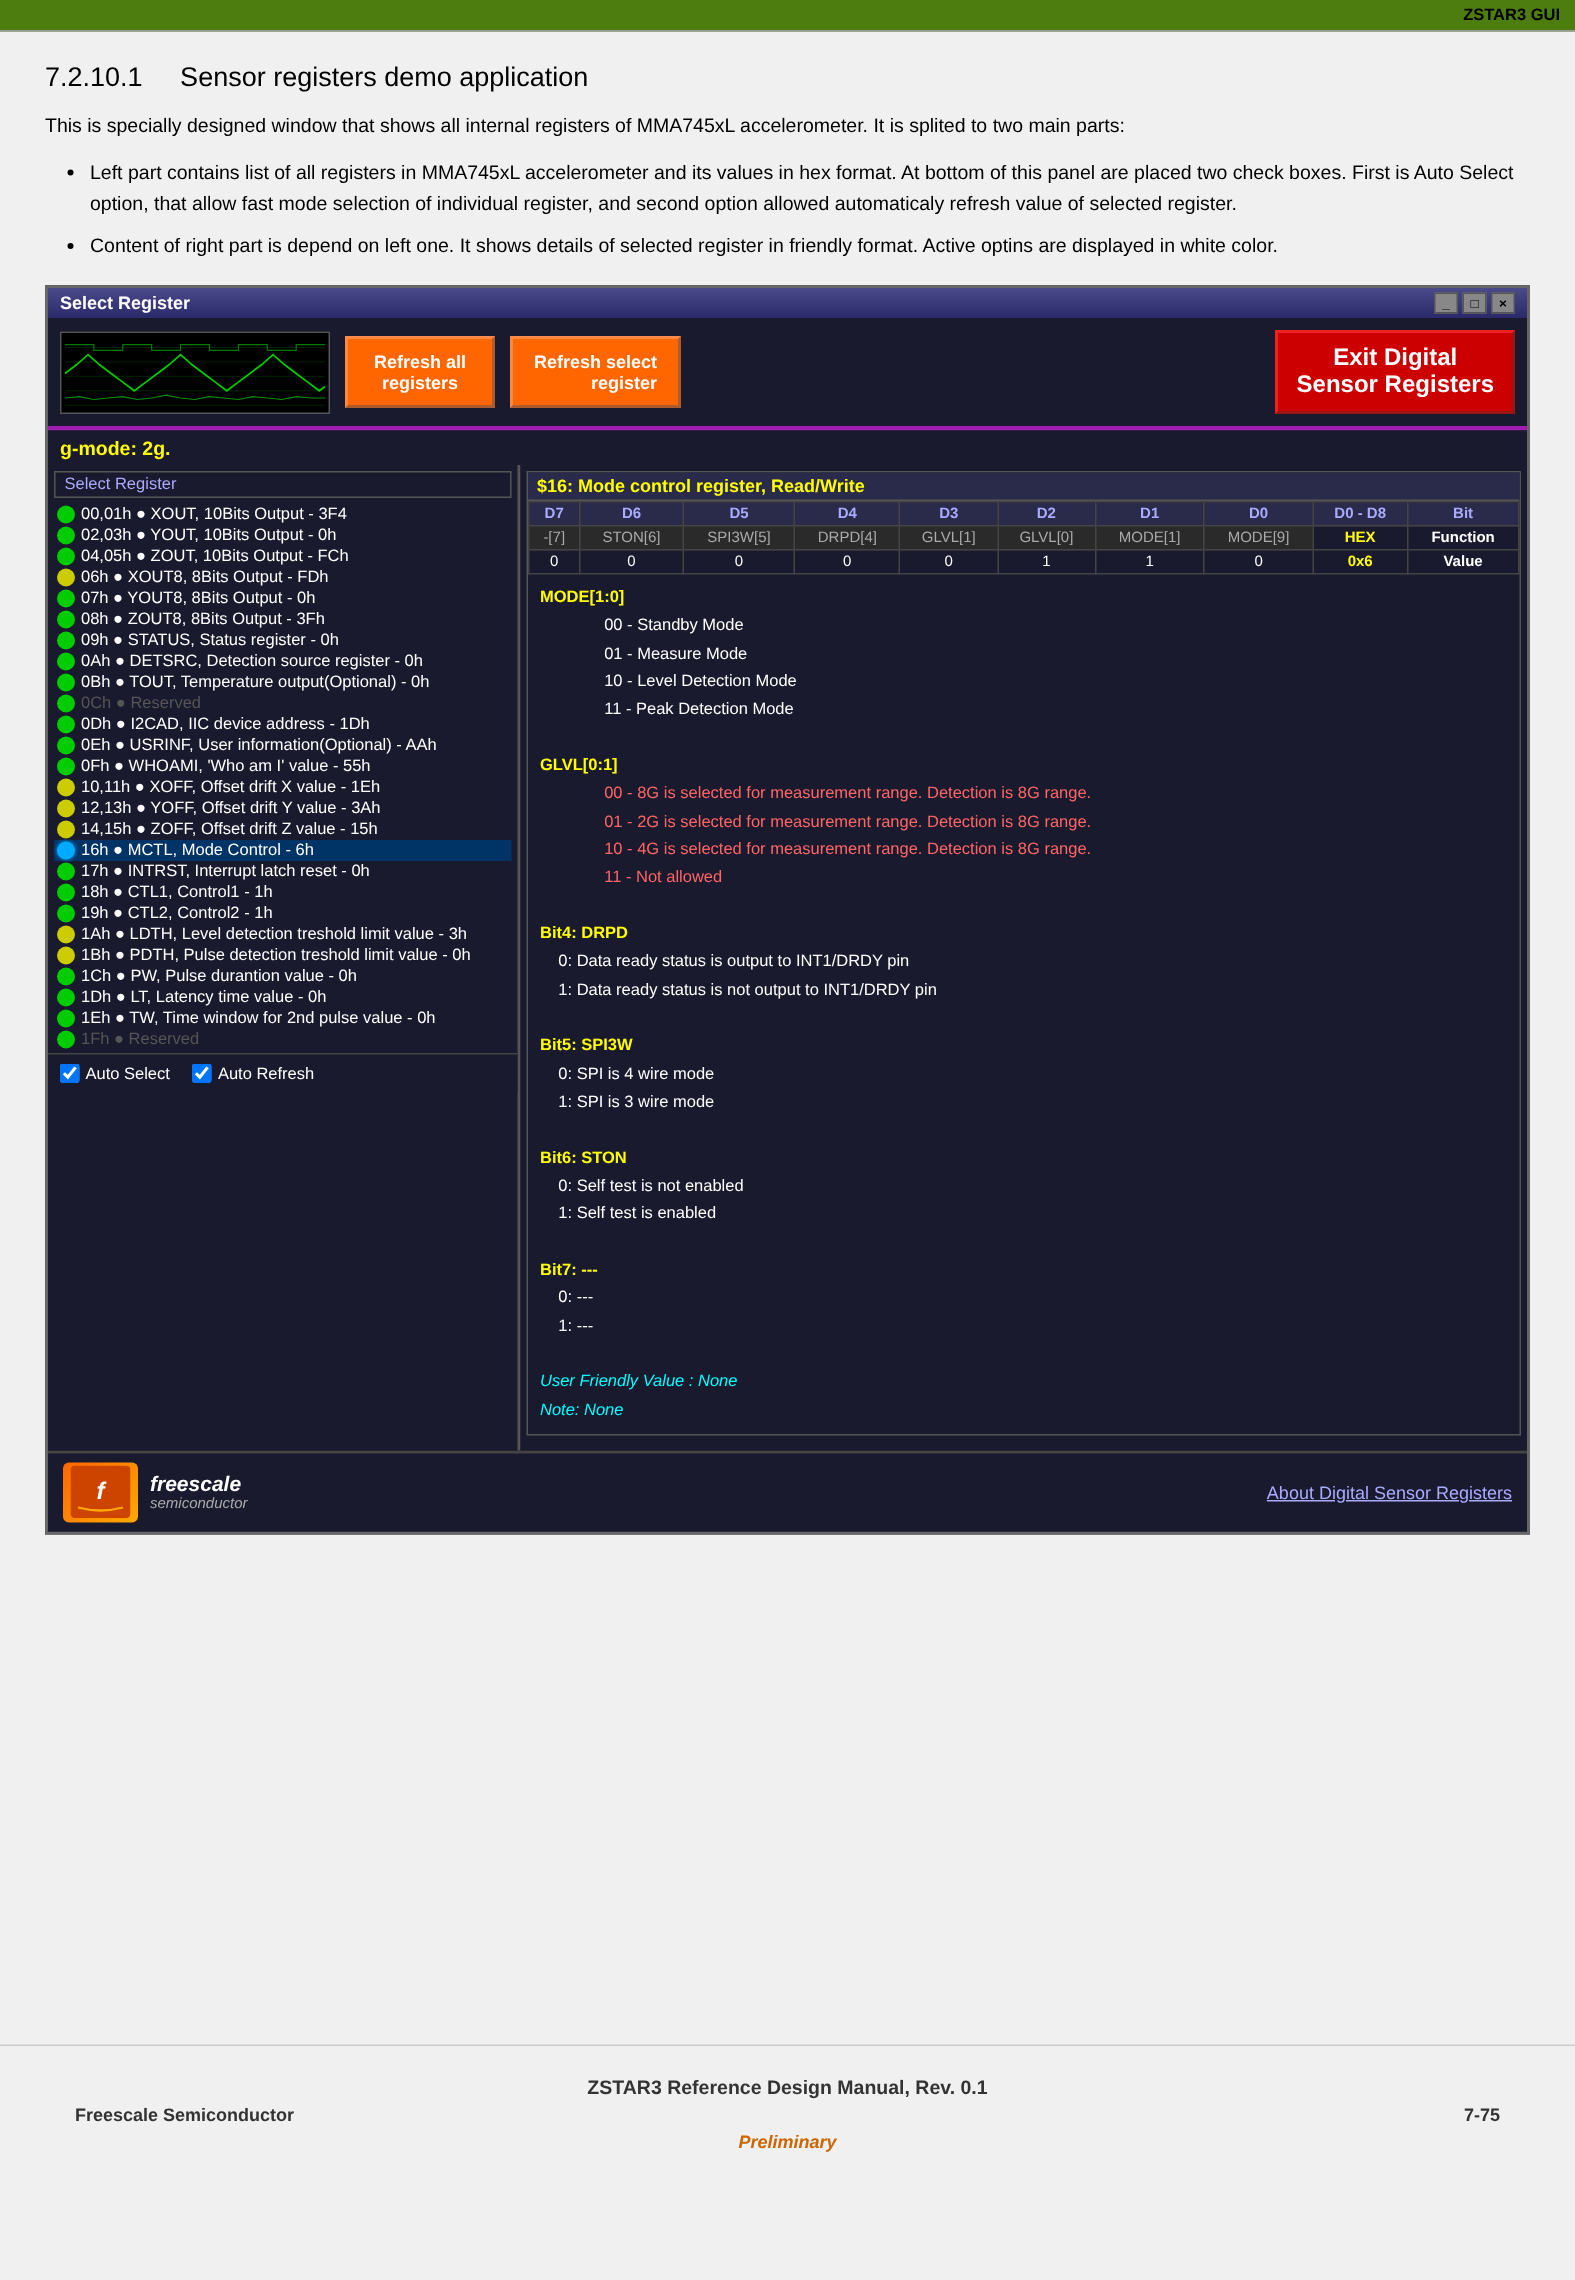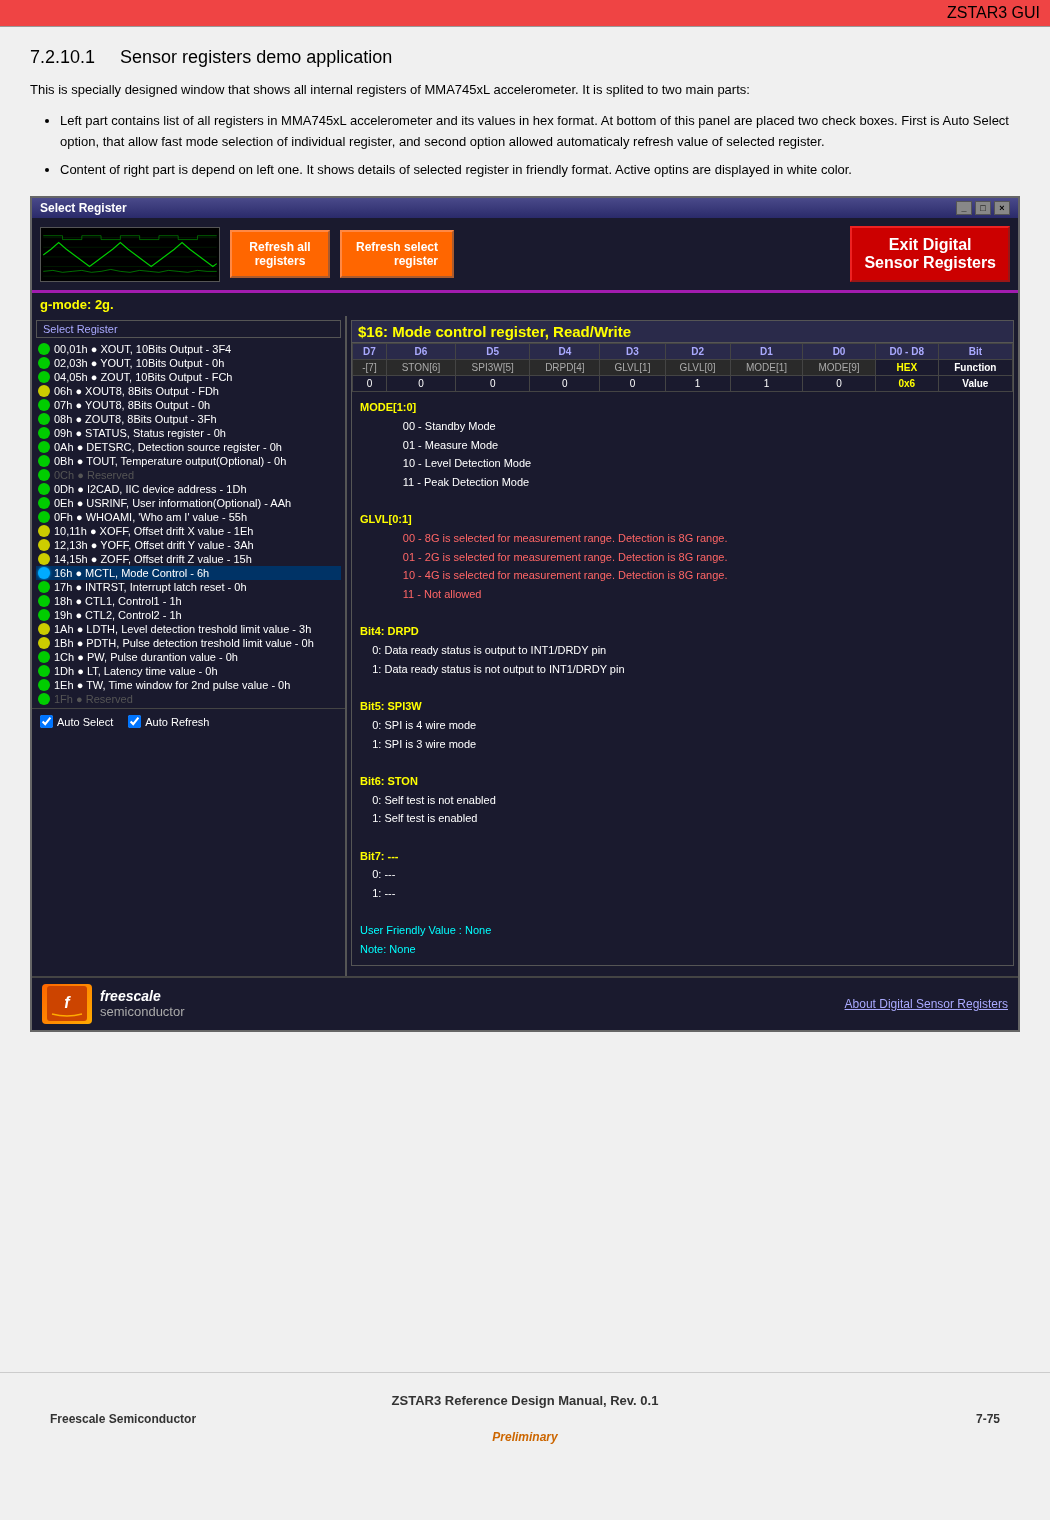--- a/index.html
+++ b/index.html
@@ -14,25 +14,25 @@
 
     .page-wrapper {
       width: 1050px;
       min-height: 1520px;
       background: #f0f0f0;
       position: relative;
     }
 
     
     .top-header {
-      background: #ef4444;
+      background: #4d7c0f;
       text-align: right;
       padding: 4px 10px;
-      font-size: 16px;
-      font-weight: normal;
+      font-size: 11px;
+      font-weight: bold;
       border-bottom: 1px solid #999;
     }
 
     
     .main-content {
       padding: 20px 30px;
     }
 
     .section-title {
       font-size: 18px;
@@ -253,21 +253,21 @@
     }
 
     .register-detail-group {
       border: 1px solid #555;
       margin-bottom: 6px;
     }
 
     .register-detail-title {
       background: #2a2a4a;
       color: #ffff00;
-      font-size: 15px;
+      font-size: 12px;
       font-weight: bold;
       padding: 2px 6px;
       border-bottom: 1px solid #555;
     }
 
     
     .bit-table {
       width: 100%;
       border-collapse: collapse;
       font-size: 10px;
@@ -316,20 +316,21 @@
       font-weight: bold;
       margin-top: 4px;
     }
 
     .reg-description .mode-warning {
       color: #ff6666;
     }
 
     .reg-description .friendly-value {
       color: #00ffff;
+      font-style: italic;
     }
 
     
     .bottom-bar {
       background: #1a1a2e;
       display: flex;
       align-items: center;
       justify-content: space-between;
       padding: 6px 10px;
       border-top: 2px solid #444;
@@ -354,22 +355,23 @@
 
     .freescale-text {
       color: #ffffff;
       font-size: 14px;
       font-style: italic;
       font-weight: bold;
     }
 
     .freescale-sub {
       color: #aaaaaa;
-      font-size: 13px;
+      font-size: 10px;
       display: block;
+      font-style: italic;
     }
 
     .about-link {
       color: #aaaaff;
       text-decoration: underline;
       font-size: 12px;
       cursor: pointer;
     }
 
     

